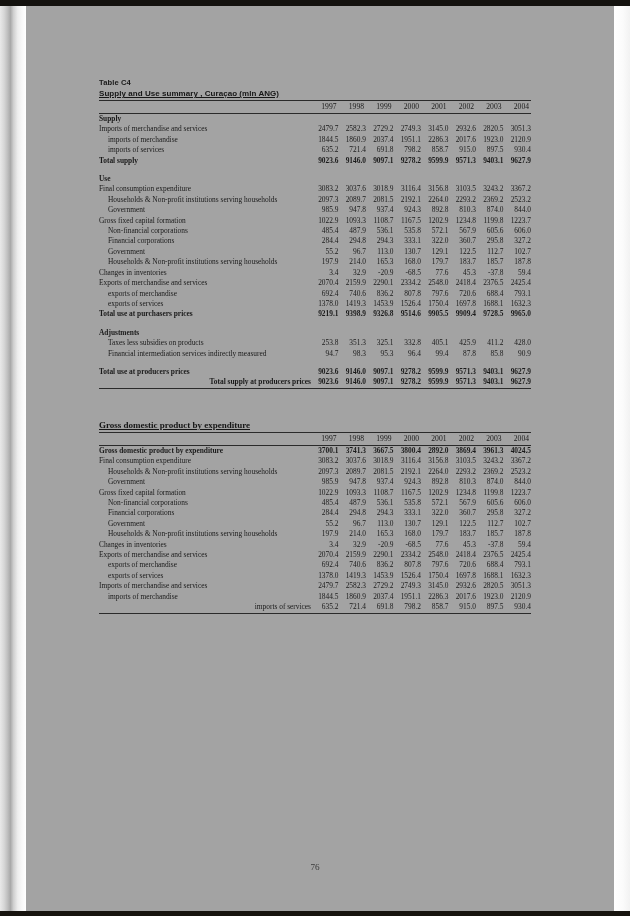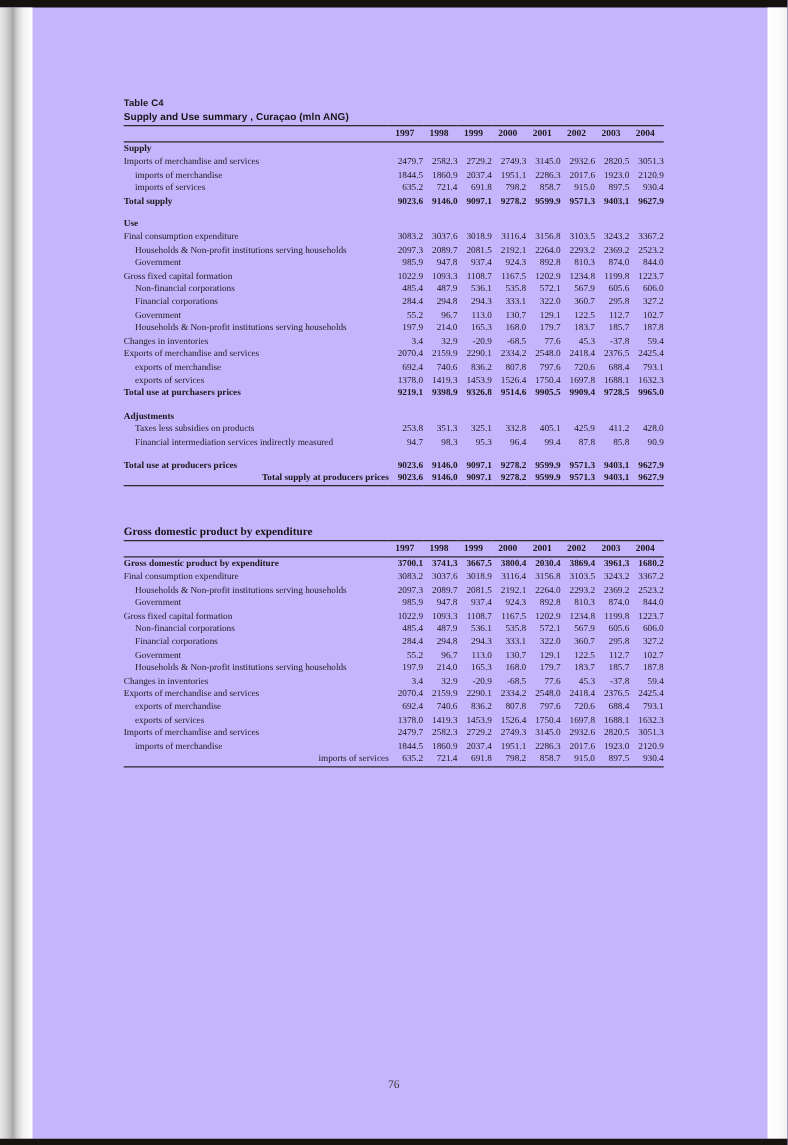--- a/index.html
+++ b/index.html
@@ -14,21 +14,21 @@
     overflow: hidden;
     font-family: "Liberation Serif", serif;
     color: #1a1a1a;
   }
 
   
   .scan {
     position: relative;
     width: 630px;
     height: 916px;
-    background: #c4b5fd;
+    background: #a3a3a3;
     overflow: hidden;
   }
   .scan-top-band {
     position: absolute;
     top: 0; left: 0;
     width: 630px;
     height: 6px;
     background: #14120f;
   }
   .scan-bottom-band {
@@ -85,20 +85,21 @@
     letter-spacing: 0;
   }
   .tbl-subtitle {
     font-family: "Liberation Sans", sans-serif;
     font-size: 8px;
     font-weight: bold;
     letter-spacing: 0.05px;
     line-height: 11px;
     color: #161616;
     padding-bottom: 1px;
+    text-decoration: underline;
   }
   .tbl-subtitle.serif {
     font-family: "Liberation Serif", serif;
     font-size: 9px;
     letter-spacing: 0;
   }
 
   table.sut {
     border-collapse: collapse;
     width: 432px;
@@ -111,24 +112,24 @@
 
   table.sut th, table.sut td {
     padding: 0;
     margin: 0;
     vertical-align: baseline;
     white-space: nowrap;
   }
 
   
   tr.yearhead th {
-    font-weight: bold;
+    font-weight: normal;
     font-size: 7.6px;
     line-height: 12px;
-    text-align: center;
+    text-align: right;
     padding-right: 2px;
     border-top: 1.1px solid #2a2a2a;
     border-bottom: 1.1px solid #2a2a2a;
   }
   tr.yearhead th.lbl {
     border-top: 1.1px solid #2a2a2a;
     border-bottom: 1.1px solid #2a2a2a;
   }
 
   
@@ -508,24 +509,24 @@
               <th>2004</th>
             </tr>
         </thead>
         <tbody>
             <tr class="gdp">
               <td class="lbl">Gross domestic product by expenditure</td>
               <td class="num">3700.1</td>
               <td class="num">3741.3</td>
               <td class="num">3667.5</td>
               <td class="num">3800.4</td>
-              <td class="num">2030.4</td>
+              <td class="num">2892.0</td>
               <td class="num">3869.4</td>
               <td class="num">3961.3</td>
-              <td class="num">1680.2</td>
+              <td class="num">4024.5</td>
             </tr>
             <tr class="data">
               <td class="lbl">Final consumption expenditure</td>
               <td class="num">3083.2</td>
               <td class="num">3037.6</td>
               <td class="num">3018.9</td>
               <td class="num">3116.4</td>
               <td class="num">3156.8</td>
               <td class="num">3103.5</td>
               <td class="num">3243.2</td>

